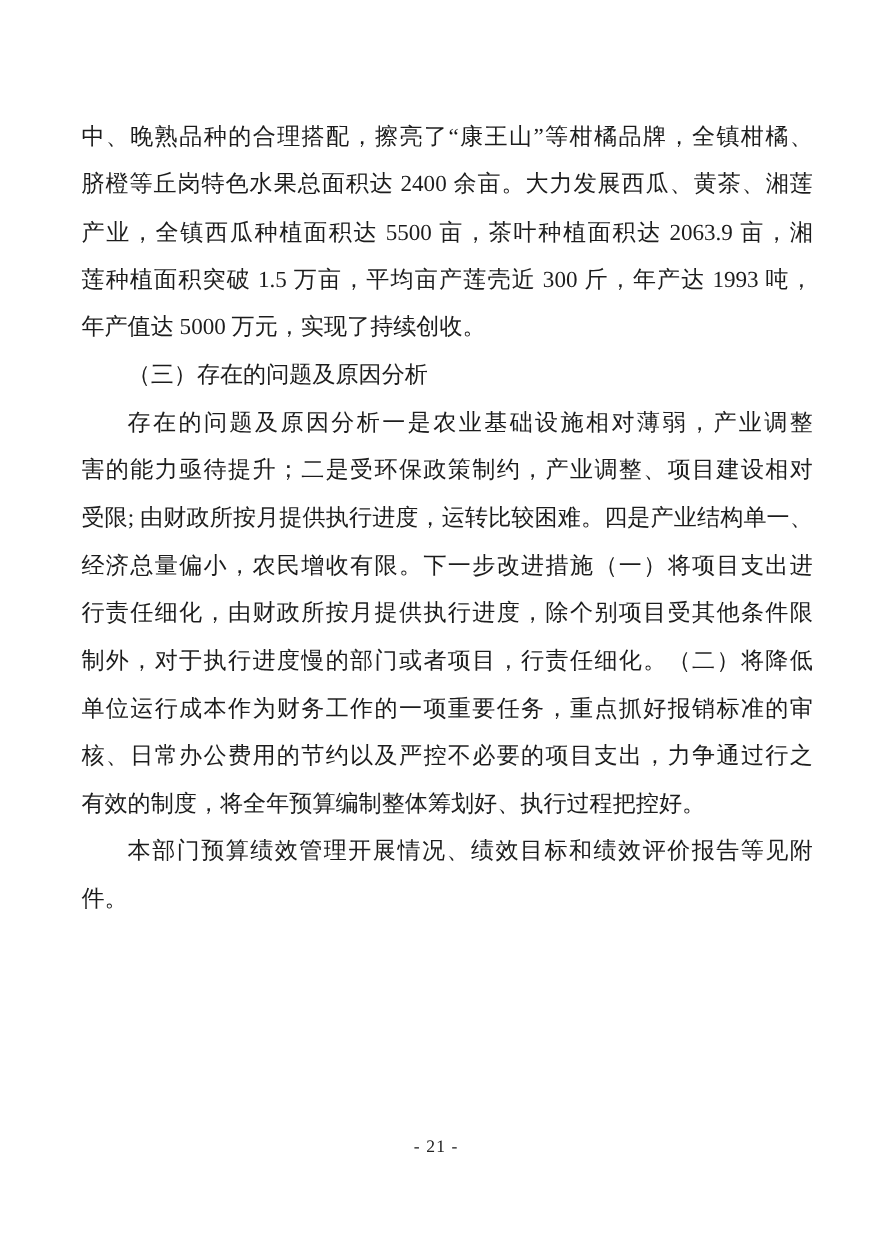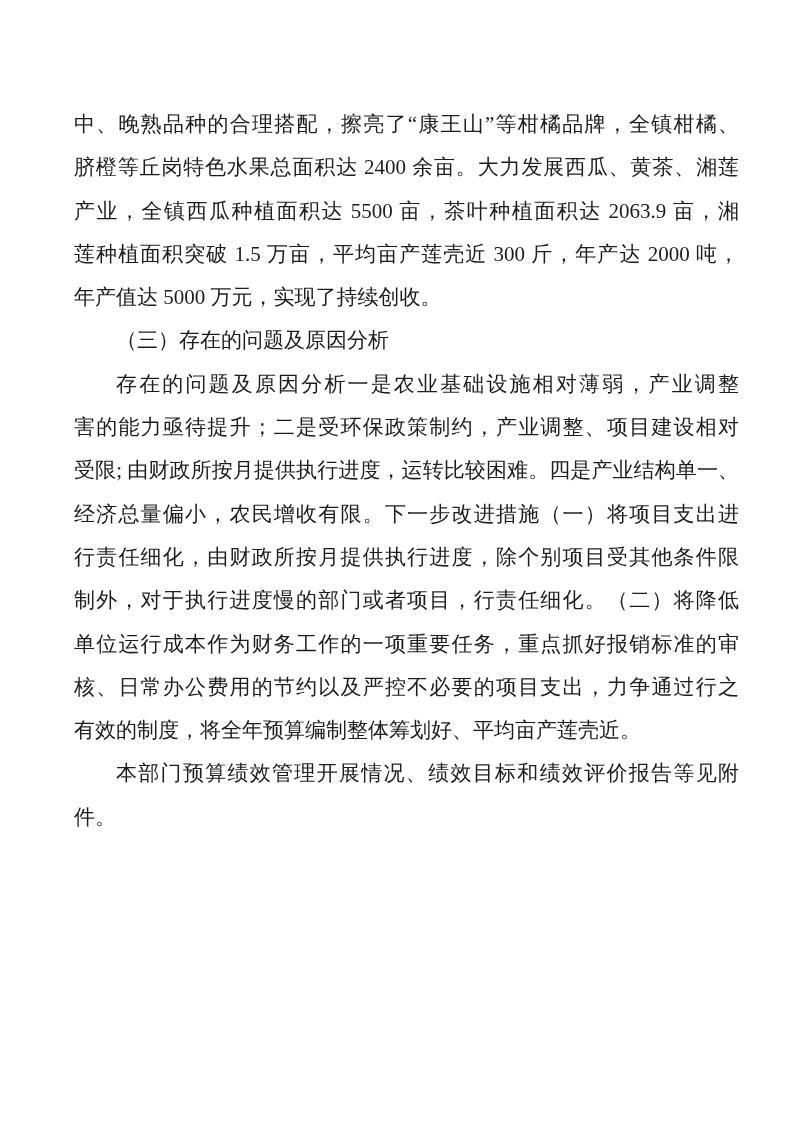--- a/index.html
+++ b/index.html
@@ -57,28 +57,29 @@
   }
 </style>
 </head>
 <body>
 
 <div class="page">
   <div class="content">
     <div class="line j">中、晚熟品种的合理搭配，擦亮了“康王山”等柑橘品牌，全镇柑橘、</div>
     <div class="line j">脐橙等丘岗特色水果总面积达 2400 余亩。大力发展西瓜、黄茶、湘莲</div>
     <div class="line j">产业，全镇西瓜种植面积达 5500 亩，茶叶种植面积达 2063.9 亩，湘</div>
-    <div class="line j">莲种植面积突破 1.5 万亩，平均亩产莲壳近 300 斤，年产达 2000 吨，</div>
+    <div class="line j">莲种植面积突破 1.5 万亩，平均亩产莲壳近 300 斤，年产达 1993 吨，</div>
     <div class="line">年产值达 5000 万元，实现了持续创收。</div>
     <div class="line ind">（三）存在的问题及原因分析</div>
     <div class="line ind j">存在的问题及原因分析一是农业基础设施相对薄弱，产业调整</div>
     <div class="line j">害的能力亟待提升；二是受环保政策制约，产业调整、项目建设相对</div>
     <div class="line j">受限; 由财政所按月提供执行进度，运转比较困难。四是产业结构单一、</div>
     <div class="line j">经济总量偏小，农民增收有限。下一步改进措施（一）将项目支出进</div>
     <div class="line j">行责任细化，由财政所按月提供执行进度，除个别项目受其他条件限</div>
     <div class="line j">制外，对于执行进度慢的部门或者项目，行责任细化。（二）将降低</div>
     <div class="line j">单位运行成本作为财务工作的一项重要任务，重点抓好报销标准的审</div>
     <div class="line j">核、日常办公费用的节约以及严控不必要的项目支出，力争通过行之</div>
-    <div class="line">有效的制度，将全年预算编制整体筹划好、平均亩产莲壳近。</div>
+    <div class="line">有效的制度，将全年预算编制整体筹划好、执行过程把控好。</div>
     <div class="line ind j">本部门预算绩效管理开展情况、绩效目标和绩效评价报告等见附</div>
     <div class="line">件。</div>
   </div>
+  <div class="footer">- 21 -</div>
 </div>
 
 </body></html>

